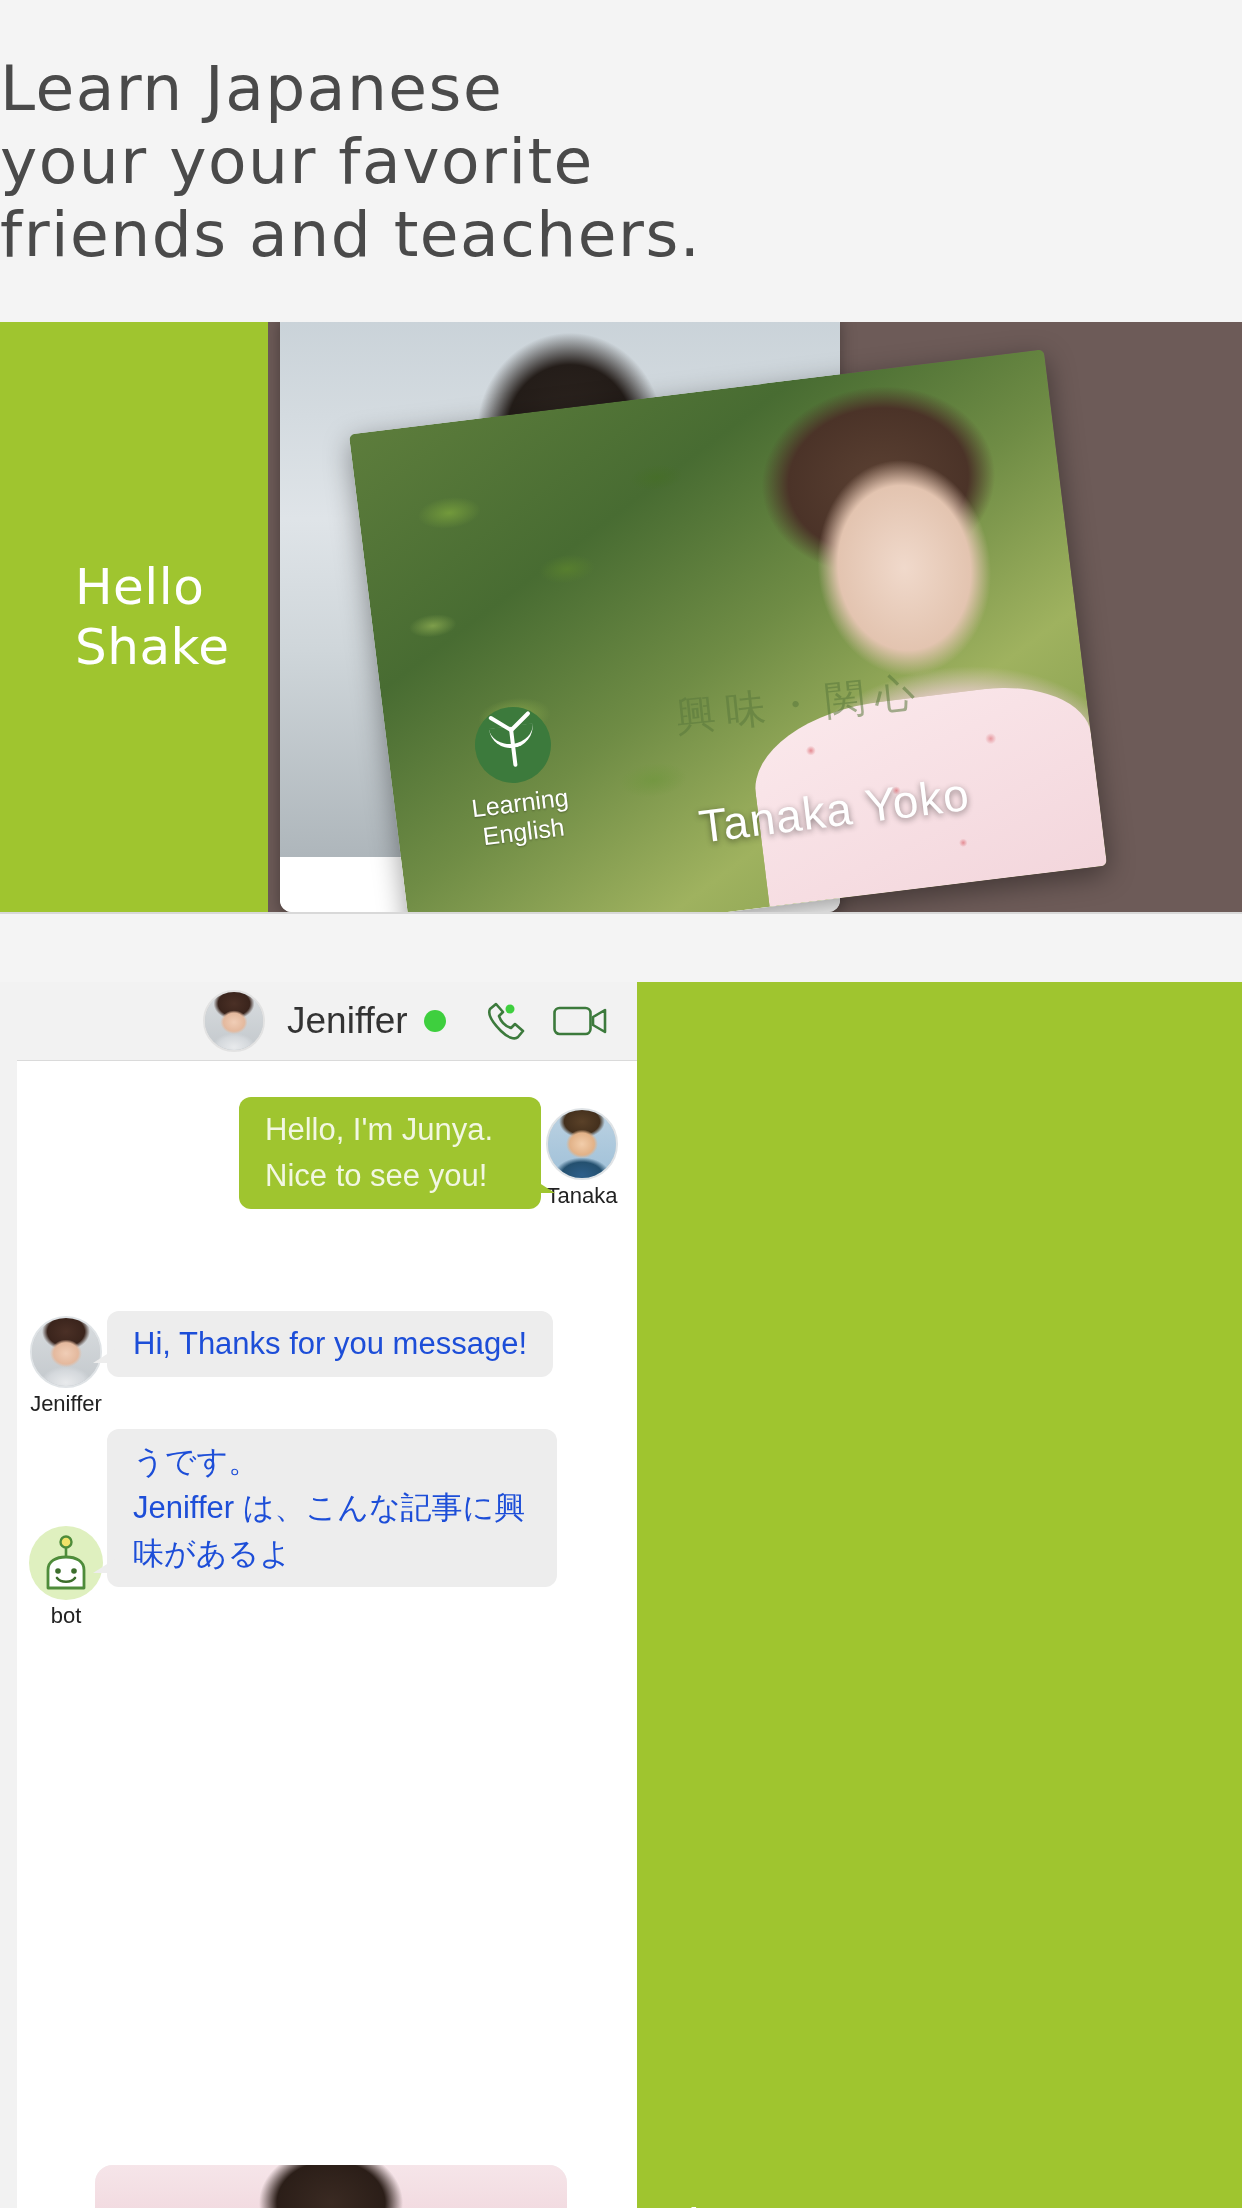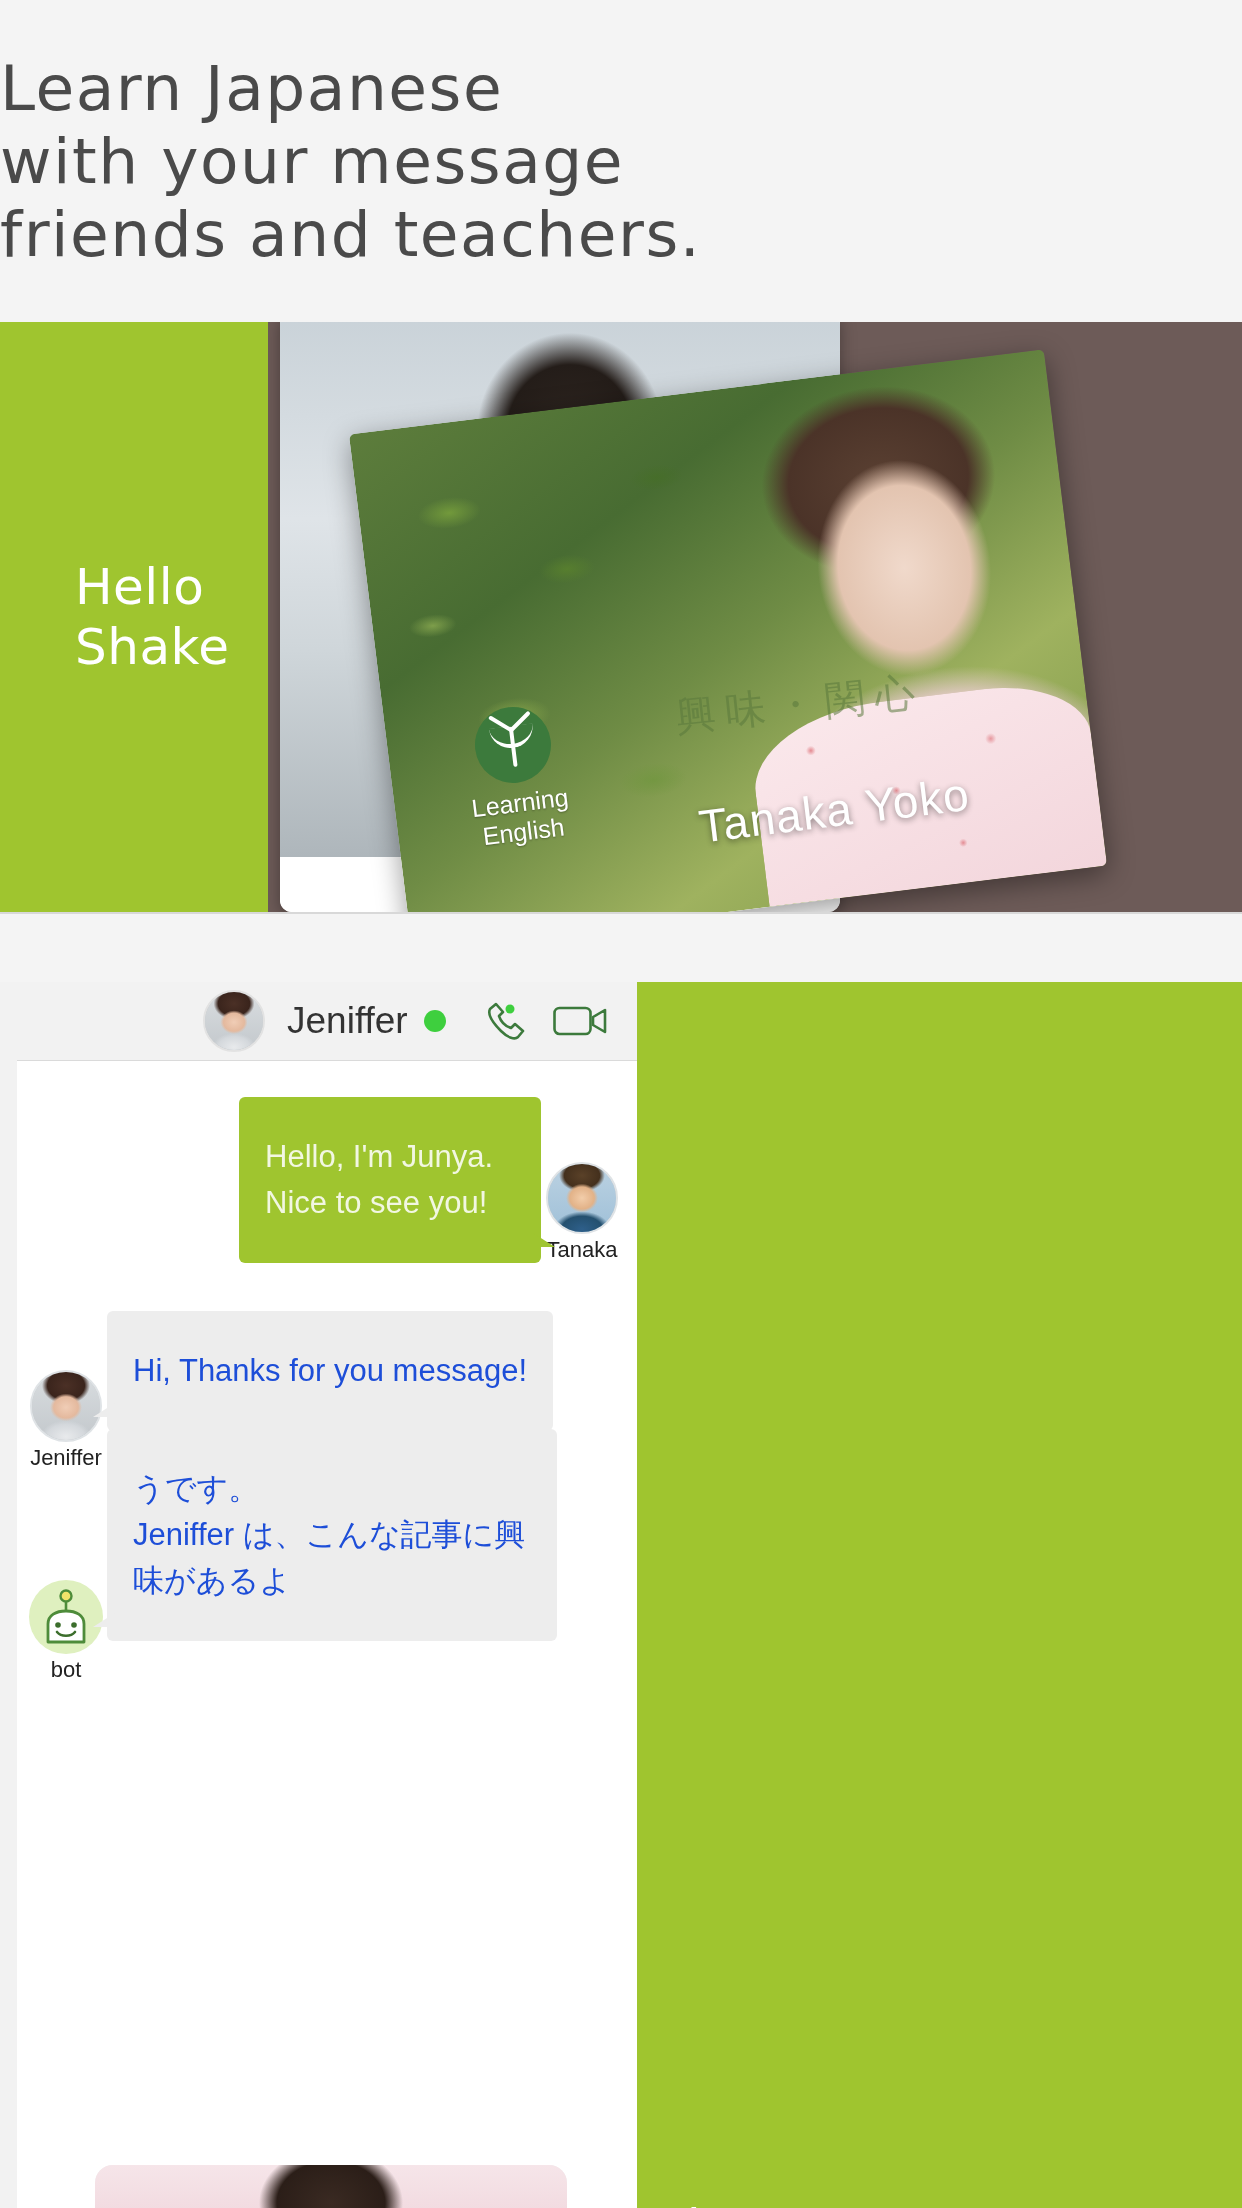--- a/index.html
+++ b/index.html
@@ -232,21 +232,21 @@
     margin-left:16px; flex:none;
   }
   .hdr-icons{ margin-left:auto; margin-right:30px; display:flex; align-items:center; gap:26px; }
   .icon-phone{ position:relative; width:46px; height:46px; }
   .icon-video{ position:relative; width:54px; height:38px; }
 
   .chat-body{ position:relative; width:620px; height:1147px; background:#fff; }
 
   .msg-row{ position:absolute; display:flex; align-items:flex-end; }
   .bubble{
-    position:relative; border-radius:6px; padding:37px 26px;
+    position:relative; border-radius:12px; padding:10px 26px;
     font-size:31px; line-height:46px; font-family:"Liberation Sans", sans-serif;
   }
   .bubble.out{
     background:#9fc52f; color:#f2f7e2;
   }
   .bubble.out:after{
     content:""; position:absolute; right:-14px; bottom:16px;
     border-width:14px 0 0 22px; border-style:solid;
     border-color:transparent transparent transparent #9fc52f;
   }
@@ -279,21 +279,21 @@
       radial-gradient(ellipse 70px 95px at 236px 120px, #e8c6b0 0%, #d8ab92 55%, rgba(216,171,146,0) 74%),
       radial-gradient(ellipse 90px 70px at 236px 38px, #3a2a22 0%, #2b1e18 60%, rgba(43,30,24,0) 80%),
       linear-gradient(180deg,#f6e5e9 0%,#efd3da 45%,#e8c3cd 100%);
   }
 </style>
 </head>
 <body>
 
 <section class="hero">
   <div class="hero-line">Learn Japanese</div>
-  <div class="hero-line">with your message</div>
+  <div class="hero-line">your your favorite</div>
   <div class="hero-line">friends and teachers.</div>
 </section>
 
 <section class="handshake-section">
 
   <div class="hs-green"></div>
   <div class="hs-label">
     <div>Hello</div>
     <div>Shake</div>
   </div>

